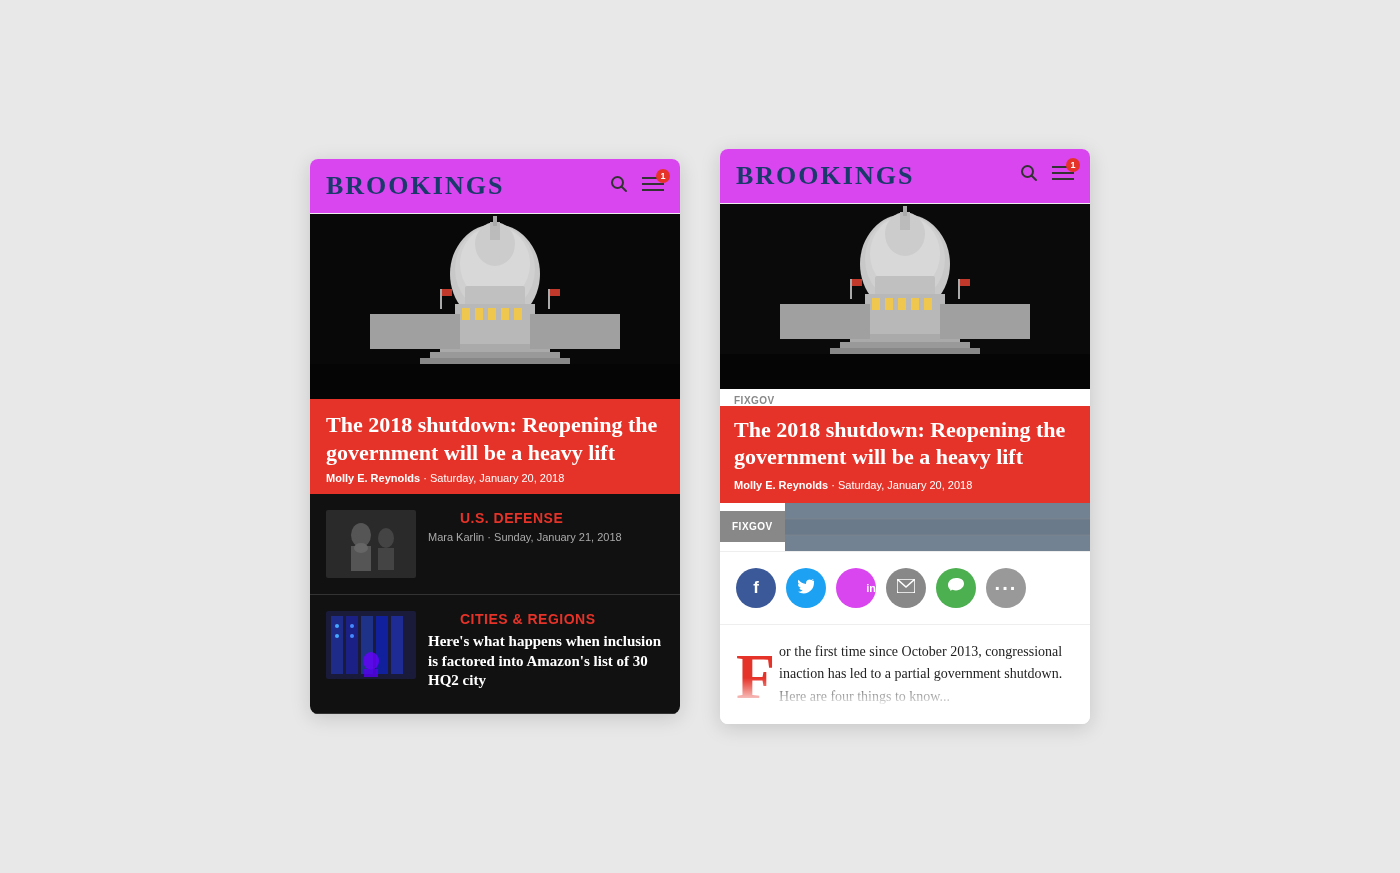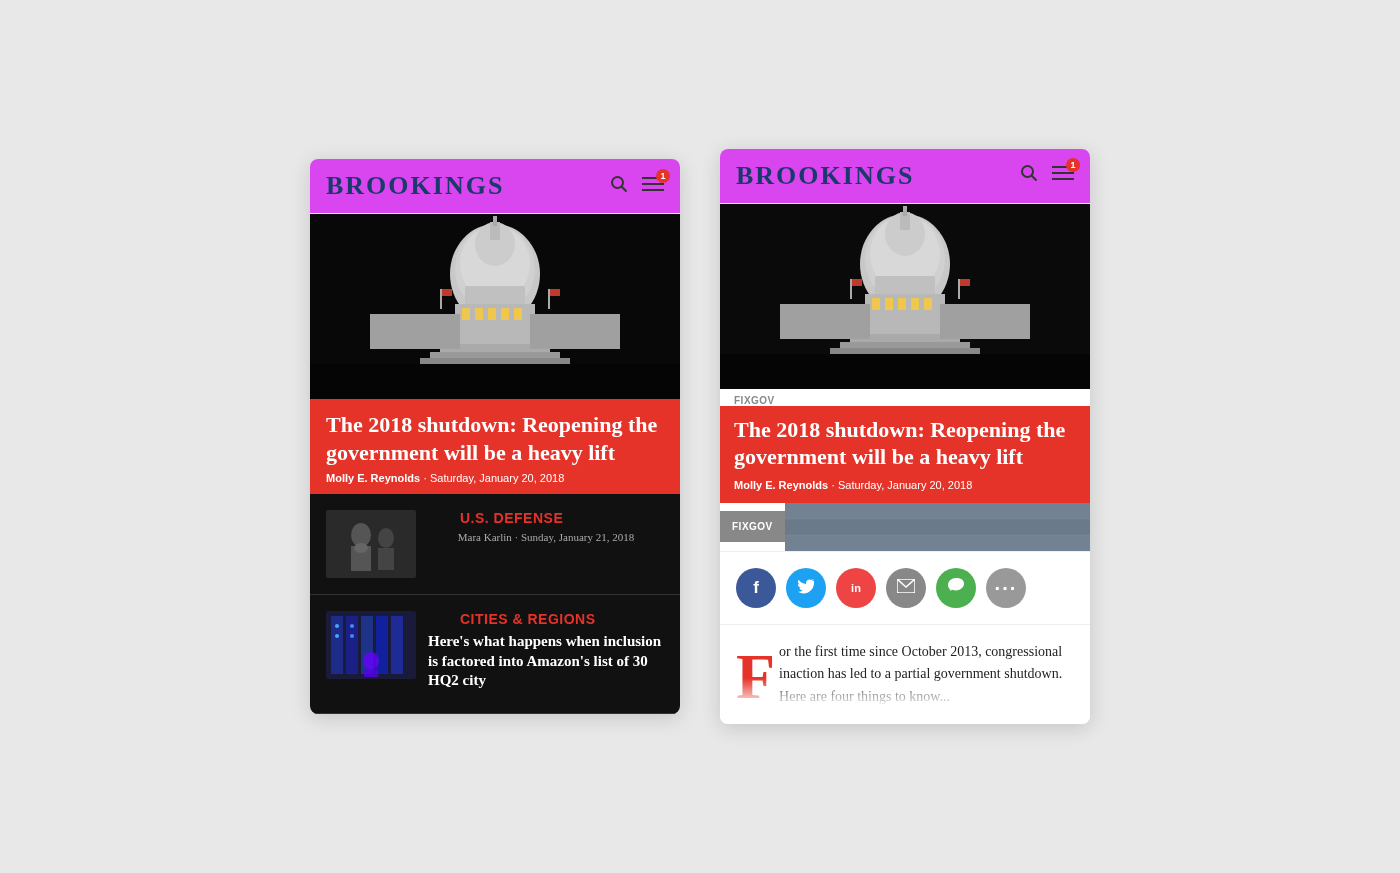--- a/index.html
+++ b/index.html
@@ -136,23 +136,22 @@
     .article-title {
       color: #fff;
       font-family: Georgia, serif;
       font-size: 15px;
       font-weight: bold;
       line-height: 1.3;
       margin-bottom: 6px;
     }
     .article-author {
       color: #aaa;
-      font-family: Liberation Serif, serif;
+      font-family: Liberation Sans, sans-serif;
       font-size: 11px;
-      text-align: center;
     }
 
     .detail-hero {
       width: 100%;
       height: 185px;
       background: #111;
       overflow: hidden;
     }
 
     .detail-category-bar {
@@ -222,21 +221,21 @@
       height: 40px;
       border-radius: 50%;
       display: flex;
       align-items: center;
       justify-content: center;
       cursor: pointer;
       flex-shrink: 0;
     }
     .share-btn-facebook { background: #3b5998; }
     .share-btn-twitter { background: #1da1f2; }
-    .share-btn-linkedin { background: #ef4444; }
+    .share-btn-linkedin { background: #d946ef; justify-content: flex-end; }
     .share-btn-email { background: #888; }
     .share-btn-message { background: #4caf50; }
     .share-btn-more { background: #999; }
     .share-icon {
       color: #fff;
       font-size: 16px;
       font-weight: bold;
       font-family: Arial, sans-serif;
     }
 

